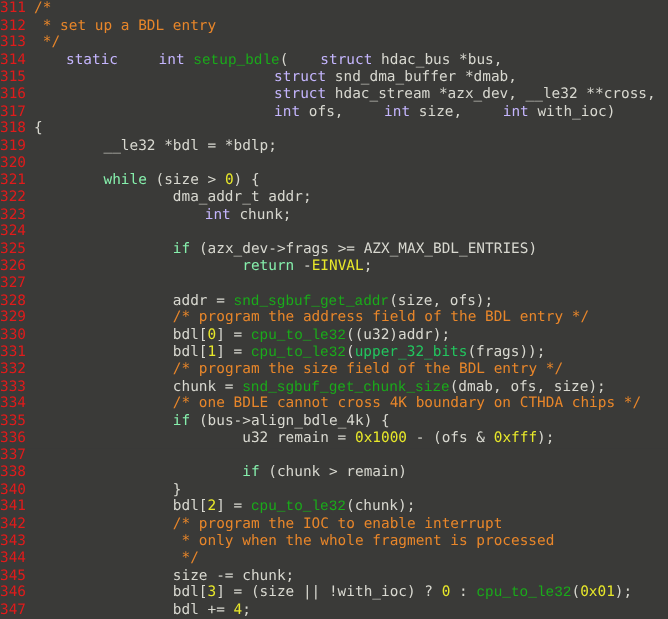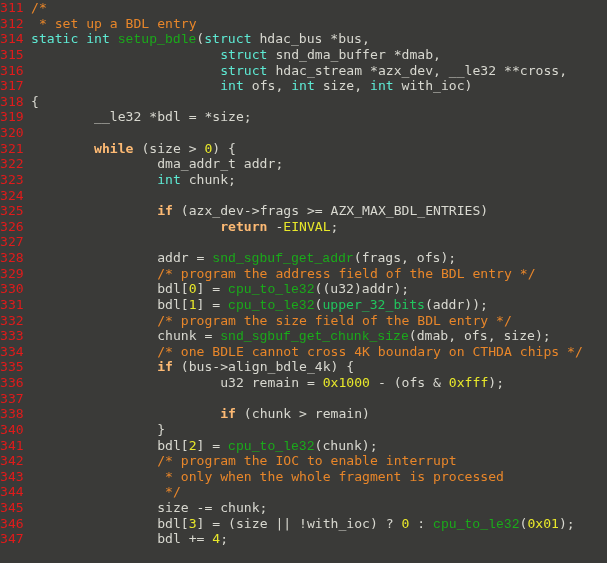--- a/index.html
+++ b/index.html
@@ -30,50 +30,51 @@
   }
   .ln {
     display: inline-block;
     width: 31px;
     color: #e01b1b;
     text-align: left;
     margin-left: -4px;
     padding-left: 4px;
   }
   .t-plain   { color: #d8d8d0; }
-  .t-kw      { color: #fdba74; font-weight: bold; }
-  .t-type    { color: #5eead4; }
+  .t-kw      { color: #86efac; }
+  .t-type    { color: #c4b5fd; margin-left: 29px; }
   .t-fn      { color: #1aab1a; font-family: Liberation Mono, monospace; }
   .t-comment { color: #e8862a; }
   .t-num     { color: #e8e82a; }
   .t-macro   { color: #22c55e; }
 </style>
 </head>
 <body>
 
 <div id="code-listing"><span class="code-line"><span class="ln">311</span><span class="t-comment">/*</span>
 </span><span class="code-line"><span class="ln">312</span><span class="t-comment"> * set up a BDL entry</span>
+</span><span class="code-line"><span class="ln">313</span><span class="t-comment"> */</span>
 </span><span class="code-line"><span class="ln">314</span><span class="t-type">static</span><span class="t-plain"> </span><span class="t-type">int</span><span class="t-plain"> </span><span class="t-fn">setup_bdle</span><span class="t-plain">(</span><span class="t-type">struct</span><span class="t-plain"> hdac_bus *bus,</span>
 </span><span class="code-line"><span class="ln">315</span><span class="t-plain">                        </span><span class="t-type">struct</span><span class="t-plain"> snd_dma_buffer *dmab,</span>
 </span><span class="code-line"><span class="ln">316</span><span class="t-plain">                        </span><span class="t-type">struct</span><span class="t-plain"> hdac_stream *azx_dev, __le32 **cross,</span>
 </span><span class="code-line"><span class="ln">317</span><span class="t-plain">                        </span><span class="t-type">int</span><span class="t-plain"> ofs, </span><span class="t-type">int</span><span class="t-plain"> size, </span><span class="t-type">int</span><span class="t-plain"> with_ioc)</span>
 </span><span class="code-line"><span class="ln">318</span><span class="t-plain">{</span>
-</span><span class="code-line"><span class="ln">319</span><span class="t-plain">        __le32 *bdl = *size;</span>
+</span><span class="code-line"><span class="ln">319</span><span class="t-plain">        __le32 *bdl = *bdlp;</span>
 </span><span class="code-line"><span class="ln">320</span><span class="t-plain"></span>
 </span><span class="code-line"><span class="ln">321</span><span class="t-plain">        </span><span class="t-kw">while</span><span class="t-plain"> (size &gt; </span><span class="t-num">0</span><span class="t-plain">) {</span>
 </span><span class="code-line"><span class="ln">322</span><span class="t-plain">                dma_addr_t addr;</span>
 </span><span class="code-line"><span class="ln">323</span><span class="t-plain">                </span><span class="t-type">int</span><span class="t-plain"> chunk;</span>
 </span><span class="code-line"><span class="ln">324</span><span class="t-plain"></span>
 </span><span class="code-line"><span class="ln">325</span><span class="t-plain">                </span><span class="t-kw">if</span><span class="t-plain"> (azx_dev-&gt;frags &gt;= AZX_MAX_BDL_ENTRIES)</span>
 </span><span class="code-line"><span class="ln">326</span><span class="t-plain">                        </span><span class="t-kw">return</span><span class="t-plain"> -</span><span class="t-num">EINVAL</span><span class="t-plain">;</span>
 </span><span class="code-line"><span class="ln">327</span><span class="t-plain"></span>
-</span><span class="code-line"><span class="ln">328</span><span class="t-plain">                addr = </span><span class="t-fn">snd_sgbuf_get_addr</span><span class="t-plain">(frags, ofs);</span>
+</span><span class="code-line"><span class="ln">328</span><span class="t-plain">                addr = </span><span class="t-fn">snd_sgbuf_get_addr</span><span class="t-plain">(size, ofs);</span>
 </span><span class="code-line"><span class="ln">329</span><span class="t-plain">                </span><span class="t-comment">/* program the address field of the BDL entry */</span>
 </span><span class="code-line"><span class="ln">330</span><span class="t-plain">                bdl[</span><span class="t-num">0</span><span class="t-plain">] = </span><span class="t-fn">cpu_to_le32</span><span class="t-plain">((u32)addr);</span>
-</span><span class="code-line"><span class="ln">331</span><span class="t-plain">                bdl[</span><span class="t-num">1</span><span class="t-plain">] = </span><span class="t-fn">cpu_to_le32</span><span class="t-plain">(</span><span class="t-macro">upper_32_bits</span><span class="t-plain">(addr));</span>
+</span><span class="code-line"><span class="ln">331</span><span class="t-plain">                bdl[</span><span class="t-num">1</span><span class="t-plain">] = </span><span class="t-fn">cpu_to_le32</span><span class="t-plain">(</span><span class="t-macro">upper_32_bits</span><span class="t-plain">(frags));</span>
 </span><span class="code-line"><span class="ln">332</span><span class="t-plain">                </span><span class="t-comment">/* program the size field of the BDL entry */</span>
 </span><span class="code-line"><span class="ln">333</span><span class="t-plain">                chunk = </span><span class="t-fn">snd_sgbuf_get_chunk_size</span><span class="t-plain">(dmab, ofs, size);</span>
 </span><span class="code-line"><span class="ln">334</span><span class="t-plain">                </span><span class="t-comment">/* one BDLE cannot cross 4K boundary on CTHDA chips */</span>
 </span><span class="code-line"><span class="ln">335</span><span class="t-plain">                </span><span class="t-kw">if</span><span class="t-plain"> (bus-&gt;align_bdle_4k) {</span>
 </span><span class="code-line"><span class="ln">336</span><span class="t-plain">                        u32 remain = </span><span class="t-num">0x1000</span><span class="t-plain"> - (ofs &amp; </span><span class="t-num">0xfff</span><span class="t-plain">);</span>
 </span><span class="code-line"><span class="ln">337</span><span class="t-plain"></span>
 </span><span class="code-line"><span class="ln">338</span><span class="t-plain">                        </span><span class="t-kw">if</span><span class="t-plain"> (chunk &gt; remain)</span>
 </span><span class="code-line"><span class="ln">340</span><span class="t-plain">                }</span>
 </span><span class="code-line"><span class="ln">341</span><span class="t-plain">                bdl[</span><span class="t-num">2</span><span class="t-plain">] = </span><span class="t-fn">cpu_to_le32</span><span class="t-plain">(chunk);</span>
 </span><span class="code-line"><span class="ln">342</span><span class="t-plain">                </span><span class="t-comment">/* program the IOC to enable interrupt</span>

